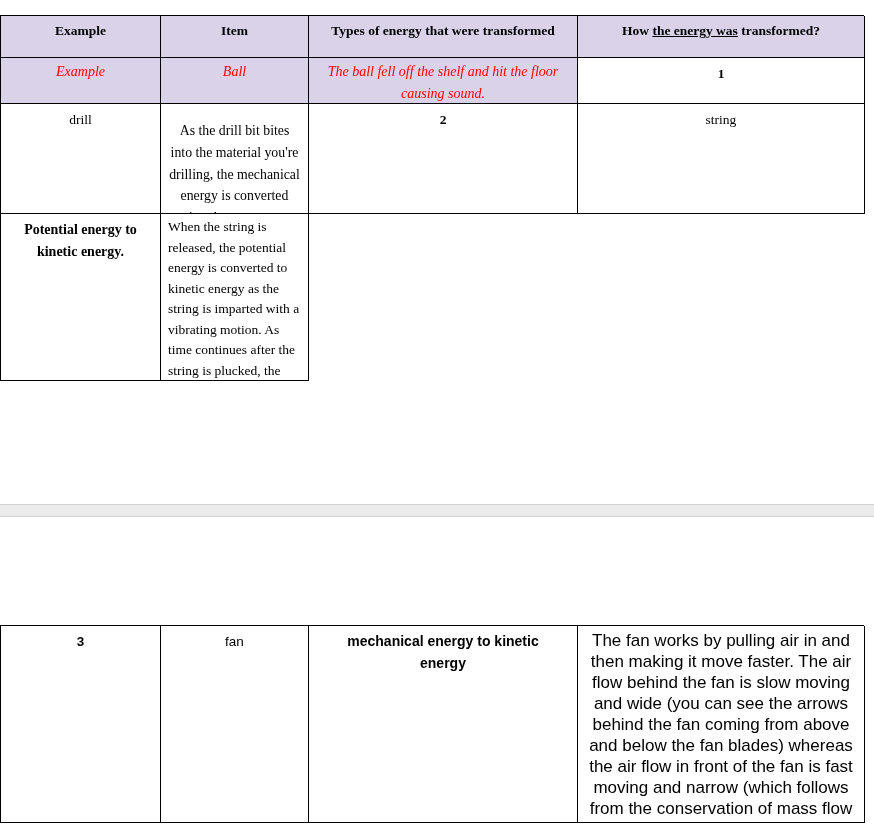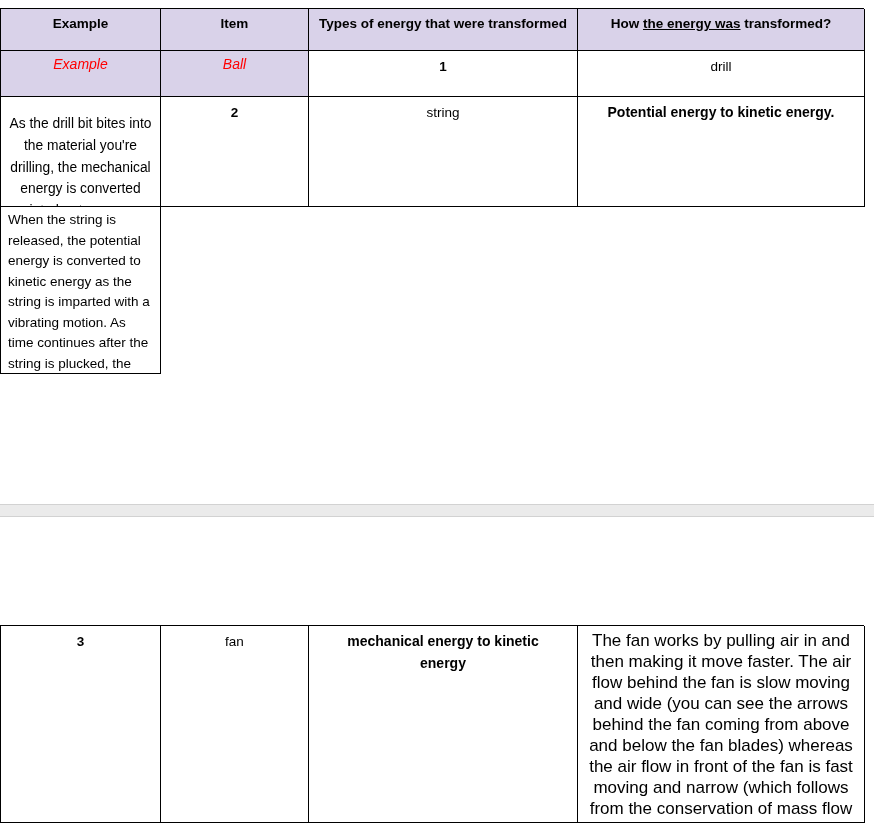--- a/index.html
+++ b/index.html
@@ -18,21 +18,21 @@
     position: absolute;
     left: 0;
     width: 864px;
     display: grid;
     grid-template-columns: 160px 148px 269px 287px;
     border-top: 1px solid #000;
     border-left: 1px solid #000;
     box-sizing: border-box;
     background: #ffffff;
   }
-  .table-page1 { top: 8px; grid-template-rows: 42px 46px 110px 167px; }
+  .table-page1 { top: 15px; grid-template-rows: 42px 46px 110px 167px; font-family: Liberation Serif, serif; }
   .table-page2 { top: 625px; grid-template-rows: 197px; }
   .cell {
     border-right: 1px solid #000;
     border-bottom: 1px solid #000;
     box-sizing: border-box;
     padding: 3px 6px;
     font-size: 13.5px;
     line-height: 21px;
     color: #000;
     text-align: center;
@@ -97,20 +97,21 @@
 
   <div class="doc-table table-page1">
 
     <div class="cell head">Example</div>
     <div class="cell head">Item</div>
     <div class="cell head">Types of energy that were transformed</div>
     <div class="cell head"><span>How </span><span class="underline">the energy was</span><span> transformed?</span></div>
 
     <div class="cell example-row">Example</div>
     <div class="cell example-row">Ball</div>
+    <div class="cell example-row">The ball fell off the shelf and hit the floor causing sound.</div>
 
     <div class="cell num">1</div>
     <div class="cell item">drill</div>
     <div class="cell how-center">As the drill bit bites into the material you're drilling, the mechanical energy is converted into heat energy.</div>
 
     <div class="cell num">2</div>
     <div class="cell item">string</div>
     <div class="cell types">Potential energy to kinetic energy.</div>
     <div class="cell how-left">When the string is released, the potential energy is converted to kinetic energy as the string is imparted with a vibrating motion. As time continues after the string is plucked, the kinetic energy of the string is converted into other types of energy, mostly  sound and heat.</div>
   </div>

